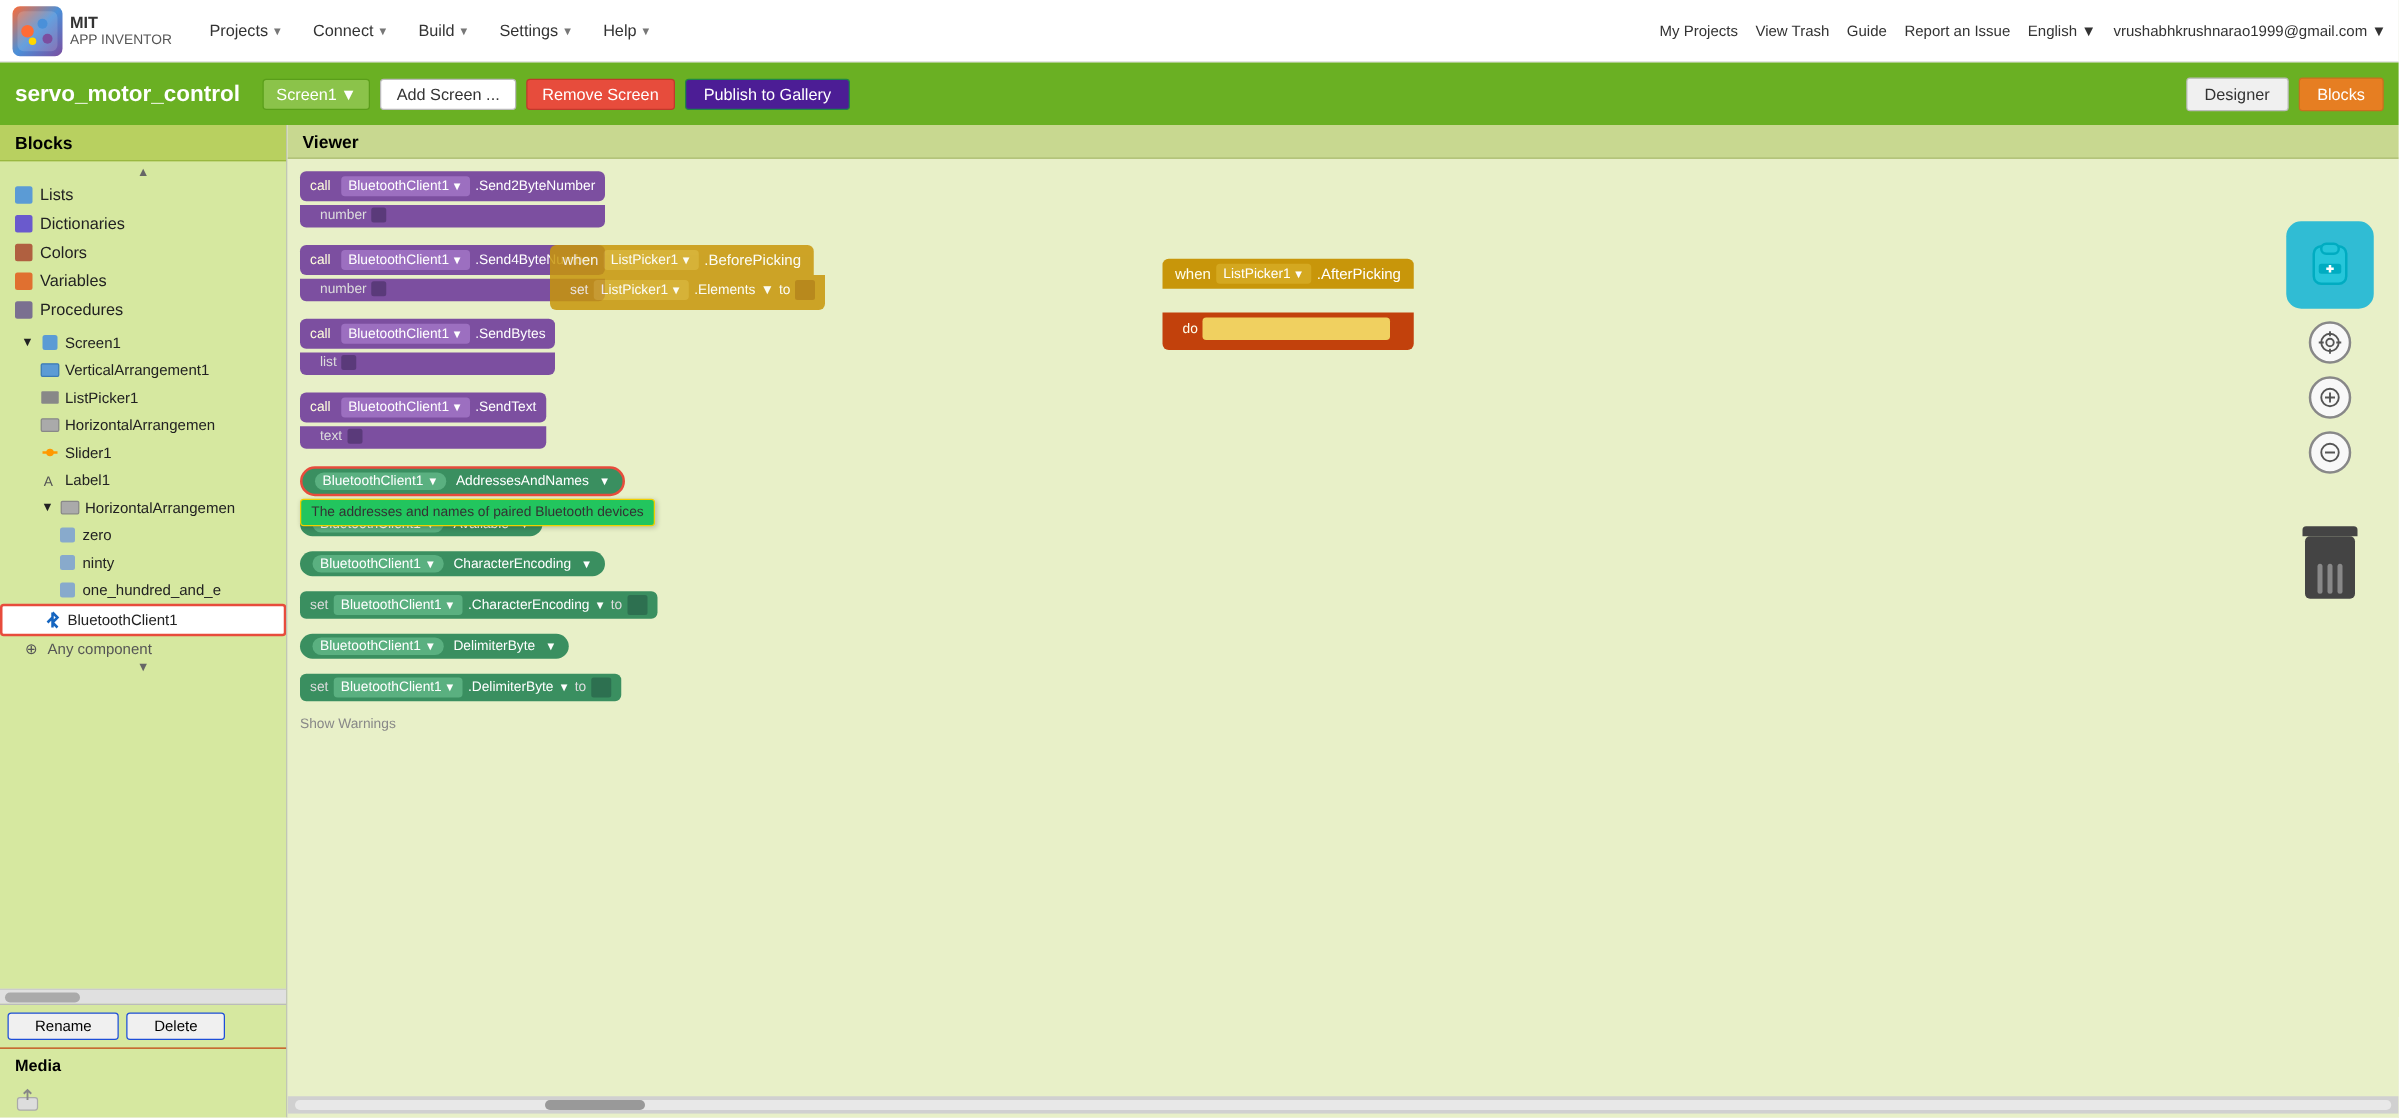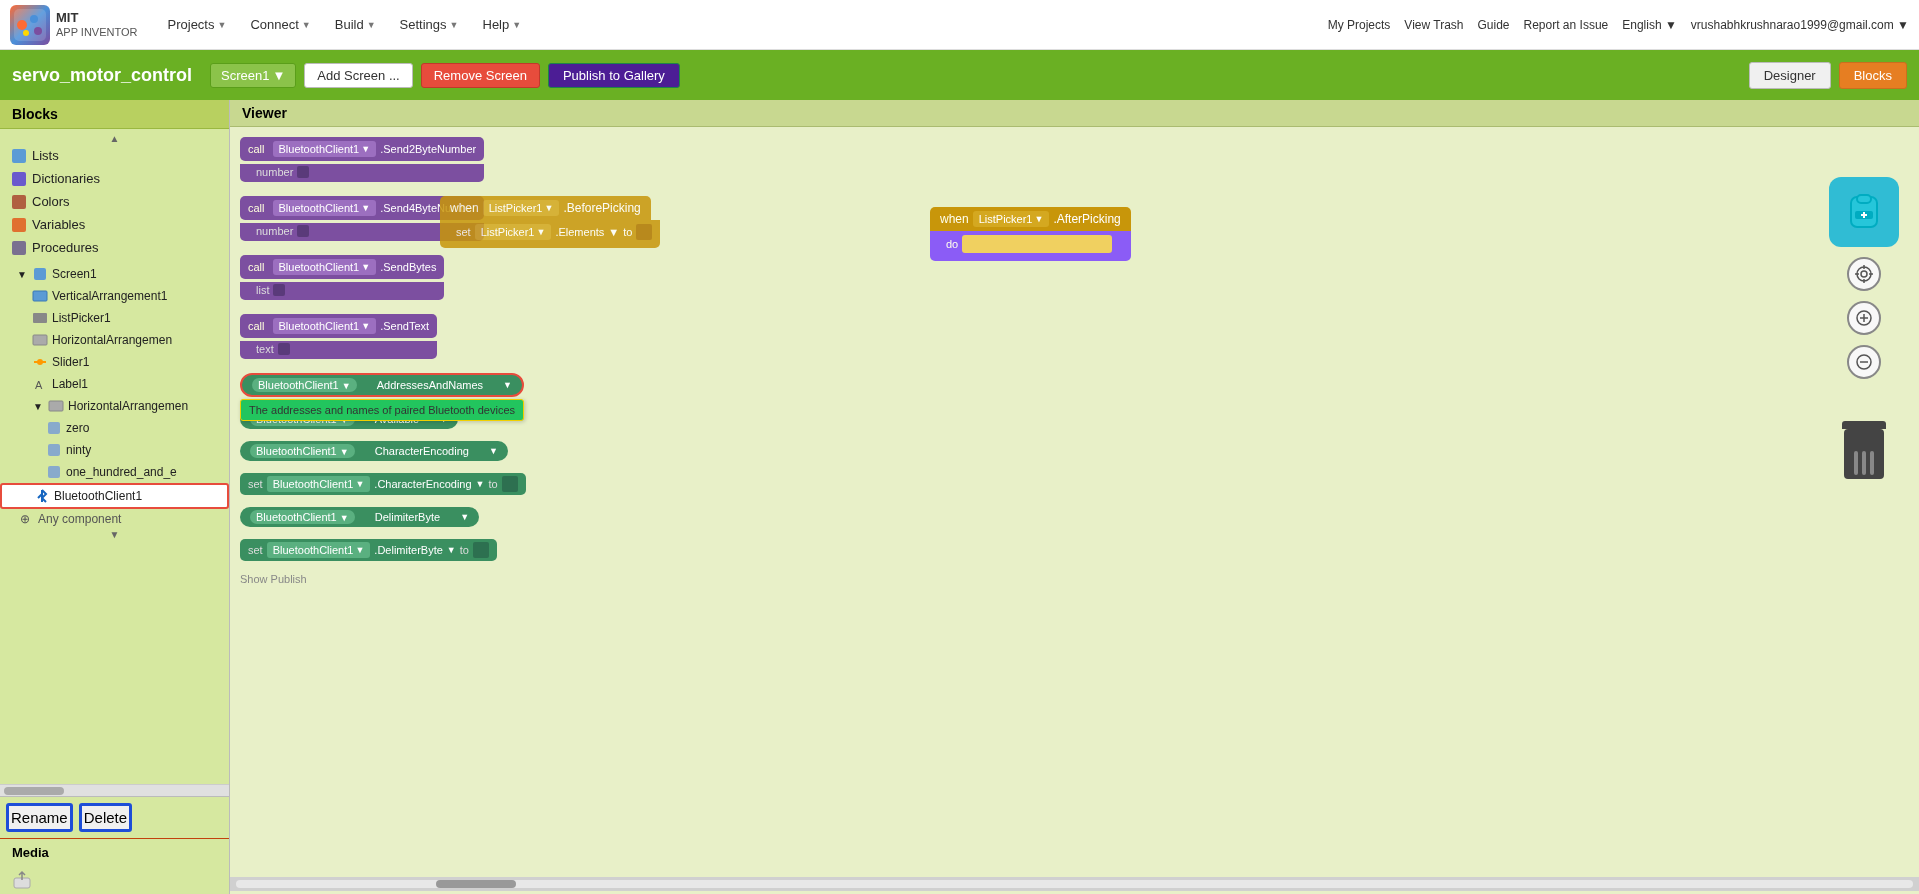--- a/index.html
+++ b/index.html
@@ -163,25 +163,25 @@
     .tree-item-l3 { padding-left: 46px; }
 
     .sidebar-bottom {
       padding: 6px;
       border-top: 1px solid #bbb;
       display: flex;
       gap: 6px;
     }
     .rename-btn, .delete-btn {
       background: #f0f0f0;
-      border: 3px solid #1d4ed8;
-      padding: 3px 2px;
-      border-radius: 3px;
-      cursor: pointer;
-      font-size: 15px;
+      border: 1px solid #1d4ed8;
+      padding: 3px 21px;
+      border-radius: 3px;
+      cursor: pointer;
+      font-size: 12px;
     }
 
     .media-section { padding: 6px 12px; font-weight: bold; font-size: 13px; border-top: 1px solid #c2410c; }
 
     
     .scroll-bar-h {
       height: 12px;
       background: #e0e0e0;
       border-top: 1px solid #ccc;
       display: flex; align-items: center; padding: 0 4px;
@@ -255,21 +255,21 @@
 
     
     .getter-block {
       display: inline-flex;
       align-items: center;
       background: #3a8f60;
       border-radius: 20px;
       padding: 3px 10px;
       color: white;
       font-size: 11px;
-      gap: 20px;
+      gap: 8px;
       margin-bottom: 4px;
       cursor: pointer;
     }
     .getter-block.selected-block {
       border: 2px solid #e74c3c;
     }
     .getter-component {
       background: #5ab080;
       border-radius: 10px;
       padding: 1px 6px;
@@ -298,26 +298,27 @@
       background: #c8960a;
       border-radius: 5px 5px 0 0;
       padding: 4px 10px;
       color: white;
       font-size: 12px;
       display: inline-flex;
       align-items: center;
       gap: 4px;
     }
     .event-body {
-      background: #8b5cf6;
+      background: #c2410c;
       border-radius: 0 0 5px 5px;
       padding: 4px 8px 8px 16px;
       display: flex;
       flex-direction: column;
       gap: 2px;
+      margin-top: 19px;
     }
     .event-row { display: flex; align-items: center; gap: 4px; color: white; font-size: 11px; }
     .event-slot {
       background: #f0d060;
       border-radius: 3px;
       width: 150px; height: 18px;
     }
 
     
     .tooltip-box {
@@ -775,21 +776,21 @@
               <span>BluetoothClient1</span>
               <span style="font-size:9px;">▼</span>
             </div>
             <span style="font-size:11px; color:white;">.DelimiterByte</span>
             <span style="font-size:9px; color:white;">▼</span>
             <span style="font-size:11px; color:#ddd;">to</span>
             <div style="width:16px; height:16px; background:#2d7050; border-radius:2px;"></div>
           </div>
         </div>
 
-        <div style="color:#888; font-size:11px; margin-top:4px;">Show Publish</div>
+        <div style="color:#888; font-size:11px; margin-top:4px;">Show Warnings</div>
 
       </div>
 
       <div style="position:absolute; top:80px; left:700px;">
         <div class="event-block">
           <span style="color:#ffe;">when</span>
           <div style="background:#d4a820; border-radius:3px; padding:2px 6px; font-size:11px; color:white; display:flex; align-items:center; gap:2px;">
             <span>ListPicker1</span>
             <span style="font-size:9px;">▼</span>
           </div>

